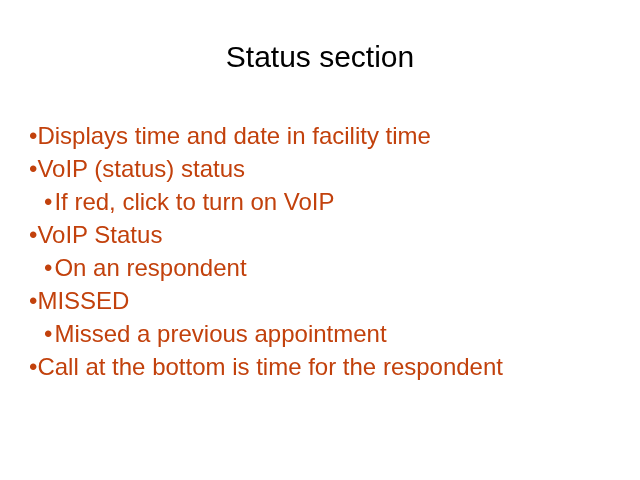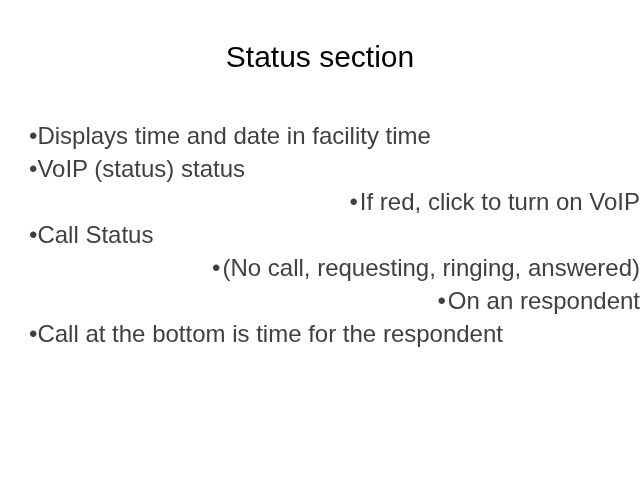--- a/index.html
+++ b/index.html
@@ -39,29 +39,28 @@
     left: 0;
     top: 119px;
     width: 640px;
   }
   .bullet-line {
     display: block;
     font-size: 24px;
     font-weight: normal;
     line-height: 33px;
     height: 33px;
-    color: #404040;
+    color: #c2410c;
     white-space: nowrap;
   }
   .bullet-line.level1 {
     padding-left: 29px;
   }
   .bullet-line.level2 {
     padding-left: 44px;
-    text-align: right;
   }
   .bullet-mark {
     display: inline-block;
     font-size: 24px;
     line-height: 33px;
     vertical-align: baseline;
   }
   .level1 > .bullet-mark {
     margin-right: 0px;
   }
@@ -78,19 +77,20 @@
 <body>
 
 <div class="slide">
 
   <div class="slide-title">Status section</div>
 
   <div class="body-block">
       <div class="bullet-line level1"><span class="bullet-mark">•</span><span class="bullet-text">Displays time and date in facility time</span></div>
       <div class="bullet-line level1"><span class="bullet-mark">•</span><span class="bullet-text">VoIP (status) status</span></div>
       <div class="bullet-line level2"><span class="bullet-mark">•</span><span class="bullet-text">If red, click to turn on VoIP</span></div>
-      <div class="bullet-line level1"><span class="bullet-mark">•</span><span class="bullet-text">Call Status</span></div>
-      <div class="bullet-line level2"><span class="bullet-mark">•</span><span class="bullet-text">(No call, requesting, ringing, answered)</span></div>
+      <div class="bullet-line level1"><span class="bullet-mark">•</span><span class="bullet-text">VoIP Status</span></div>
       <div class="bullet-line level2"><span class="bullet-mark">•</span><span class="bullet-text">On an respondent</span></div>
+      <div class="bullet-line level1"><span class="bullet-mark">•</span><span class="bullet-text">MISSED</span></div>
+      <div class="bullet-line level2"><span class="bullet-mark">•</span><span class="bullet-text">Missed a previous appointment</span></div>
       <div class="bullet-line level1"><span class="bullet-mark">•</span><span class="bullet-text">Call at the bottom is time for the respondent</span></div>
     </div>
 
 </div>
 
 </body></html>

